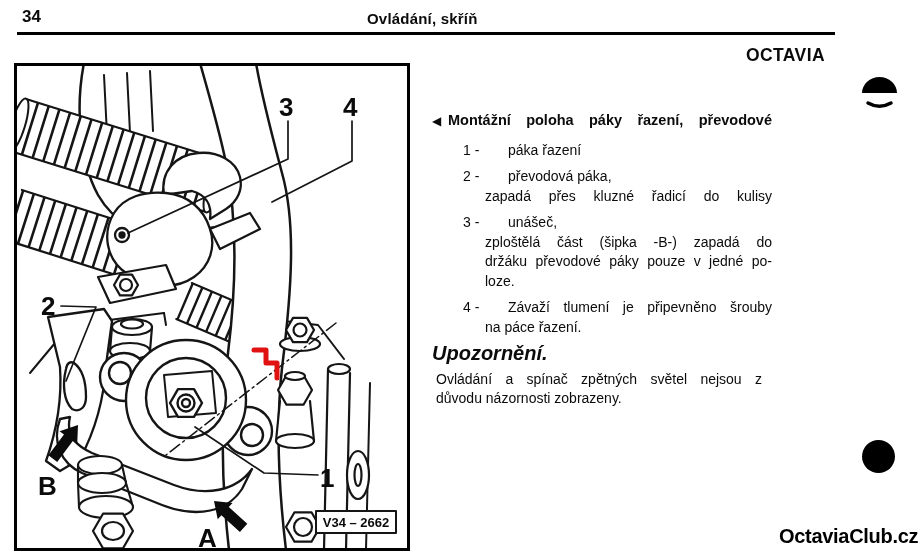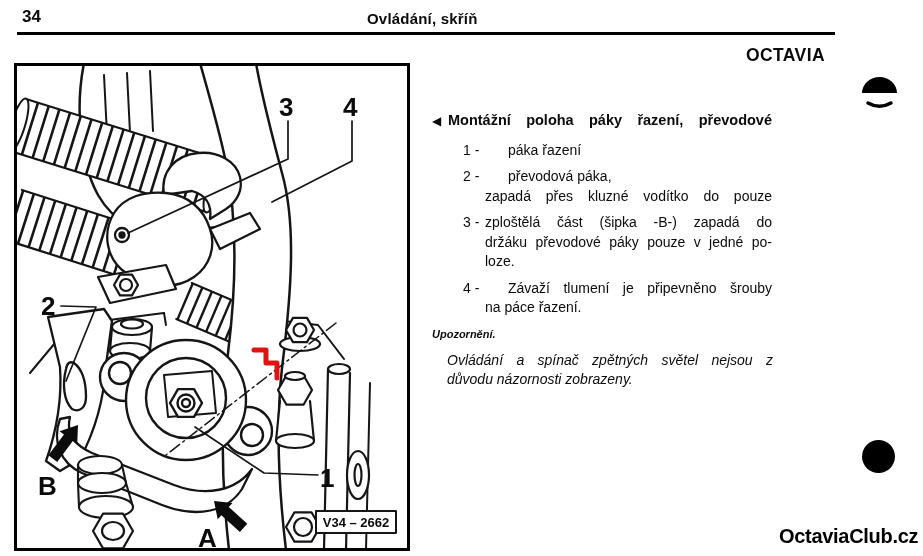--- a/index.html
+++ b/index.html
@@ -18,22 +18,22 @@
   .t-col  { position:absolute; left:432px; top:111px; width:340px; font-size:14px; line-height:19px; }
   .marker { position:absolute; left:0; top:1px; font-size:12px; }
   .t-head { font-weight:bold; margin-left:16px; width:324px; line-height:18.5px; font-size:14.5px; }
   .t-list { margin-top:11px; }
   .item   { position:relative; line-height:19.5px; margin-bottom:7px; }
   .item .num   { position:absolute; left:31px; top:0; }
   .item .first { margin-left:76px; }
   .item .cont  { margin-left:53px; width:287px; }
   .jl { text-align:justify; text-align-last:justify; }
   .first.jl { width:264px; }
-  .note-title { font-weight:bold; font-style:italic; font-size:11px; }
-  .note-line  { font-style:italic; width:326px; margin-left:15px; }
+  .note-title { font-weight:bold; font-style:italic; font-size:20px; }
+  .note-line  { width:326px; margin-left:4px; }
   .note-line.ln1 { margin-top:7px; }
   
   .punch-top    { position:absolute; left:856px; top:74px; }
   .punch-bottom { position:absolute; left:862px; top:440px; width:33px; height:33px;
                   background:#000; border-radius:50%; }
   .wm { position:absolute; left:779px; top:525px; font-size:20px; font-weight:bold;
         letter-spacing:-.3px; color:#000; }
   svg text { font-family:"Liberation Sans", sans-serif; }
   .callout { font-size:26px; font-weight:bold; fill:#0b0b0b; }
   .ref-txt { font-size:13px; font-weight:600; fill:#0b0b0b; }
@@ -204,24 +204,25 @@
     <div class="t-head jl">Montážní poloha páky řazení, převodové</div>
 
     <div class="t-list">
       <div class="item">
         <span class="num">1 -</span>
         <div class="first">páka řazení</div>
       </div>
       <div class="item">
         <span class="num">2 -</span>
         <div class="first">převodová páka,</div>
-        <div class="cont jl">zapadá přes kluzné vodítko do pouze</div>
+        <div class="cont jl">zapadá přes kluzné řadicí do kulisy</div>
       </div>
       <div class="item">
         <span class="num">3 -</span>
+        <div class="first">unášeč,</div>
         <div class="cont jl">zploštělá část (šipka -B-) zapadá do</div>
         <div class="cont jl">držáku převodové páky pouze v jedné po-</div>
         <div class="cont">loze.</div>
       </div>
       <div class="item">
         <span class="num">4 -</span>
         <div class="first jl">Závaží tlumení je připevněno šrouby</div>
         <div class="cont">na páce řazení.</div>
       </div>
     </div>

